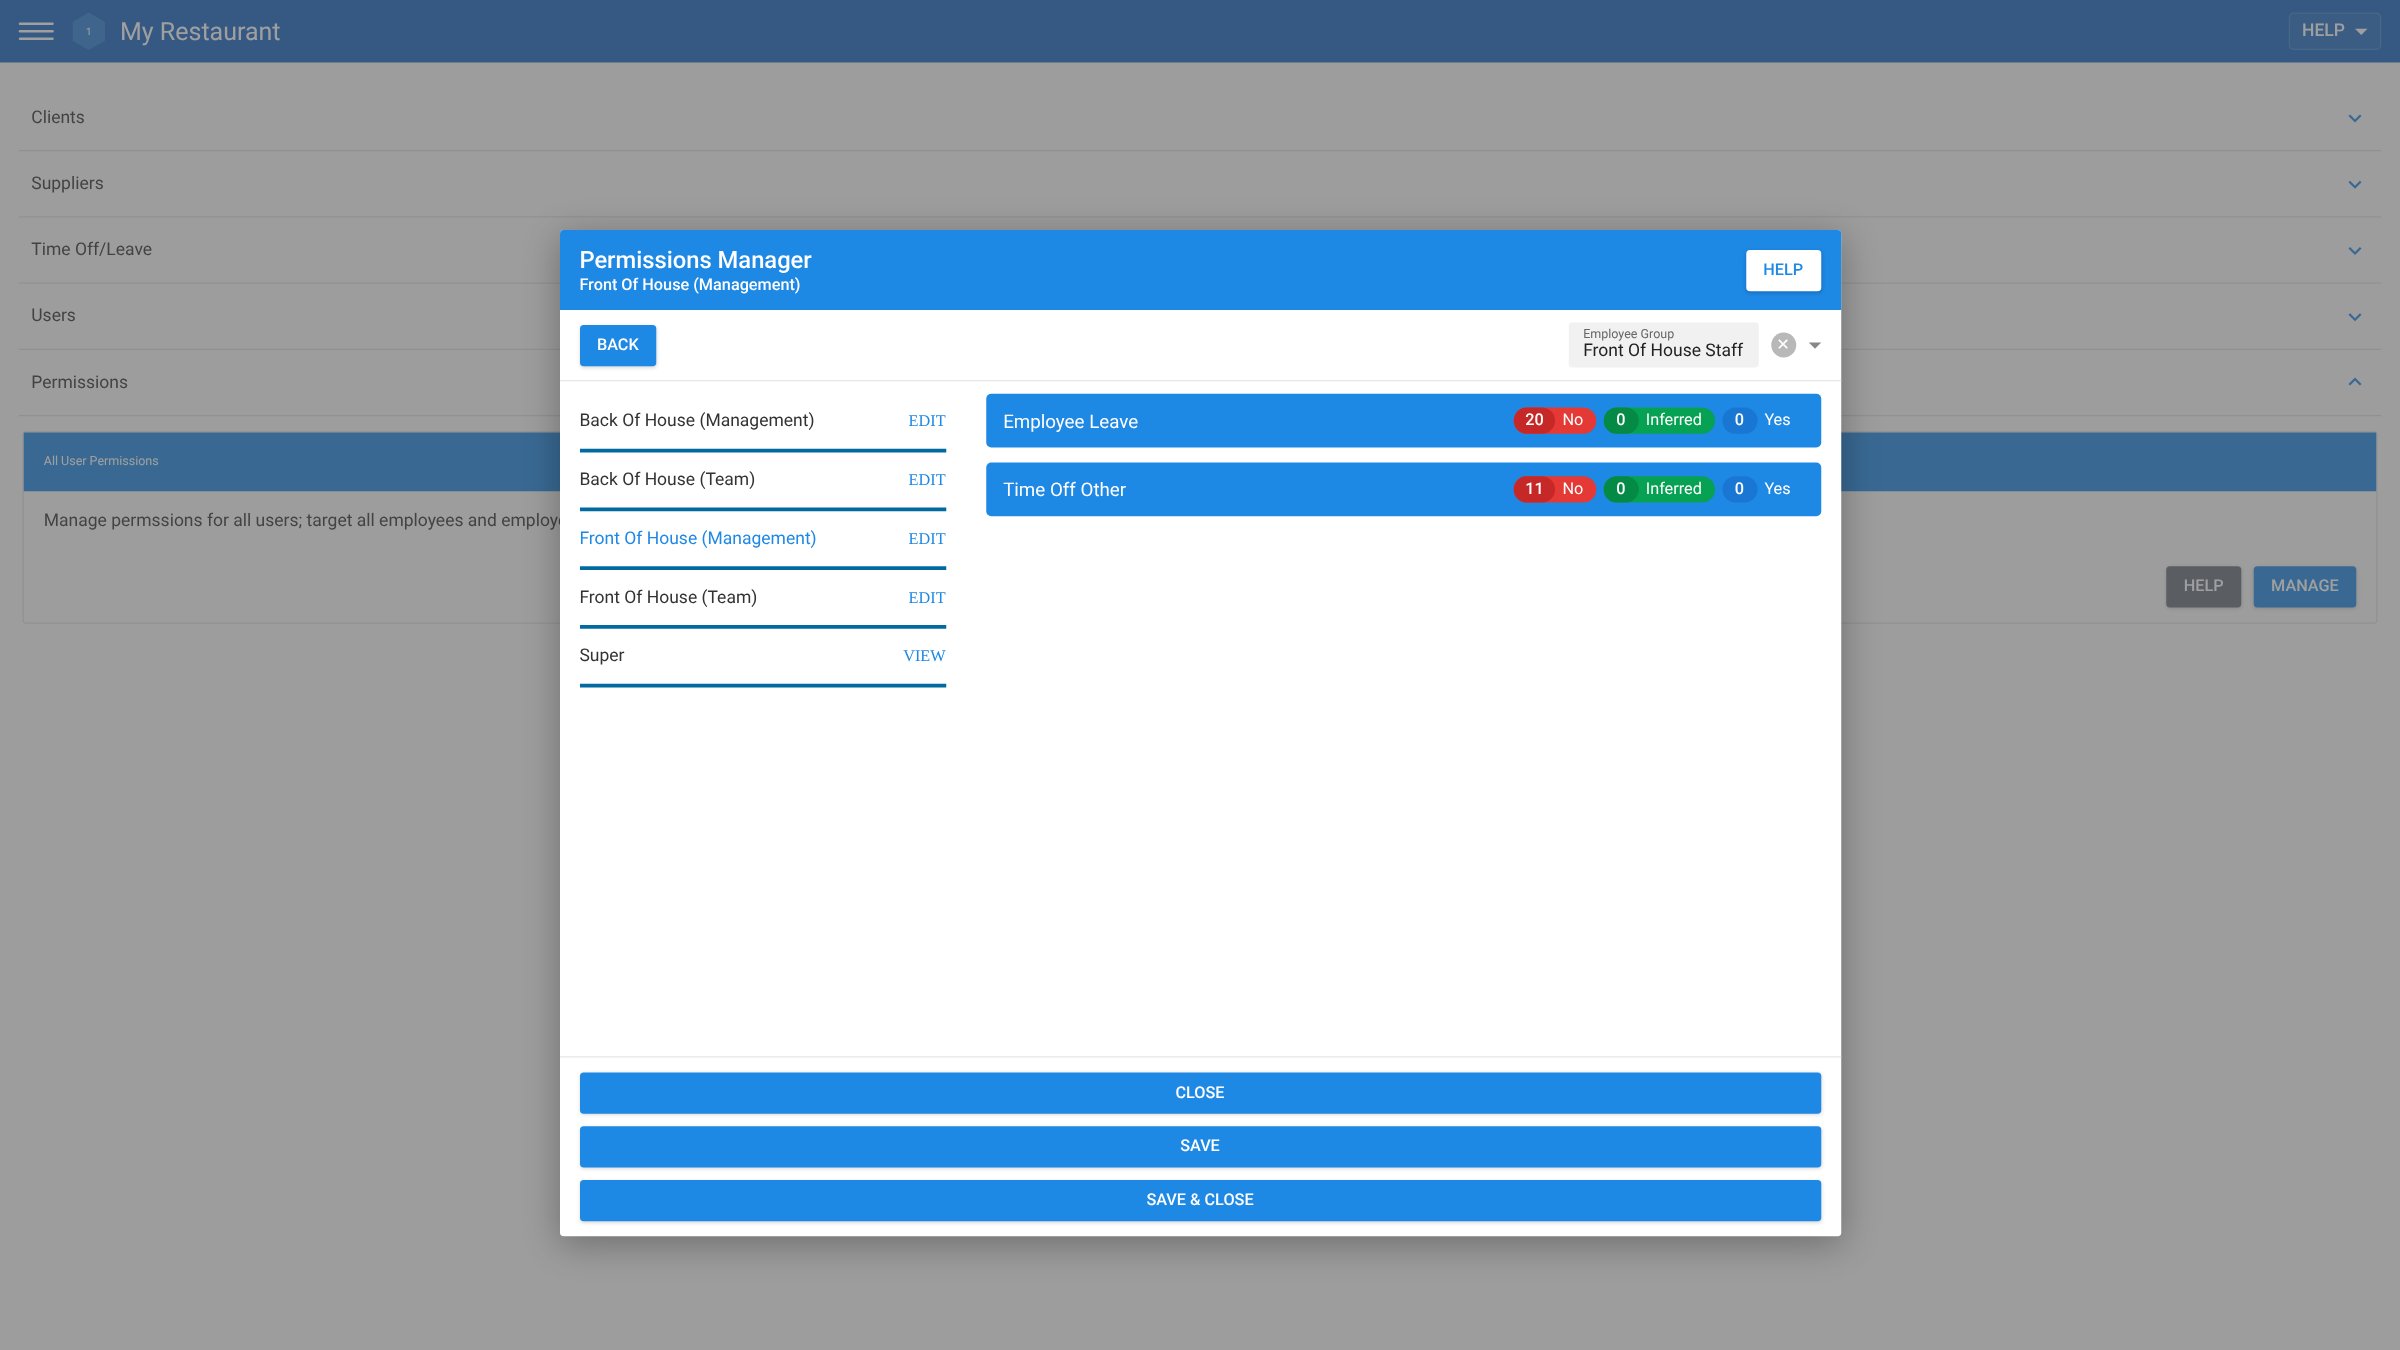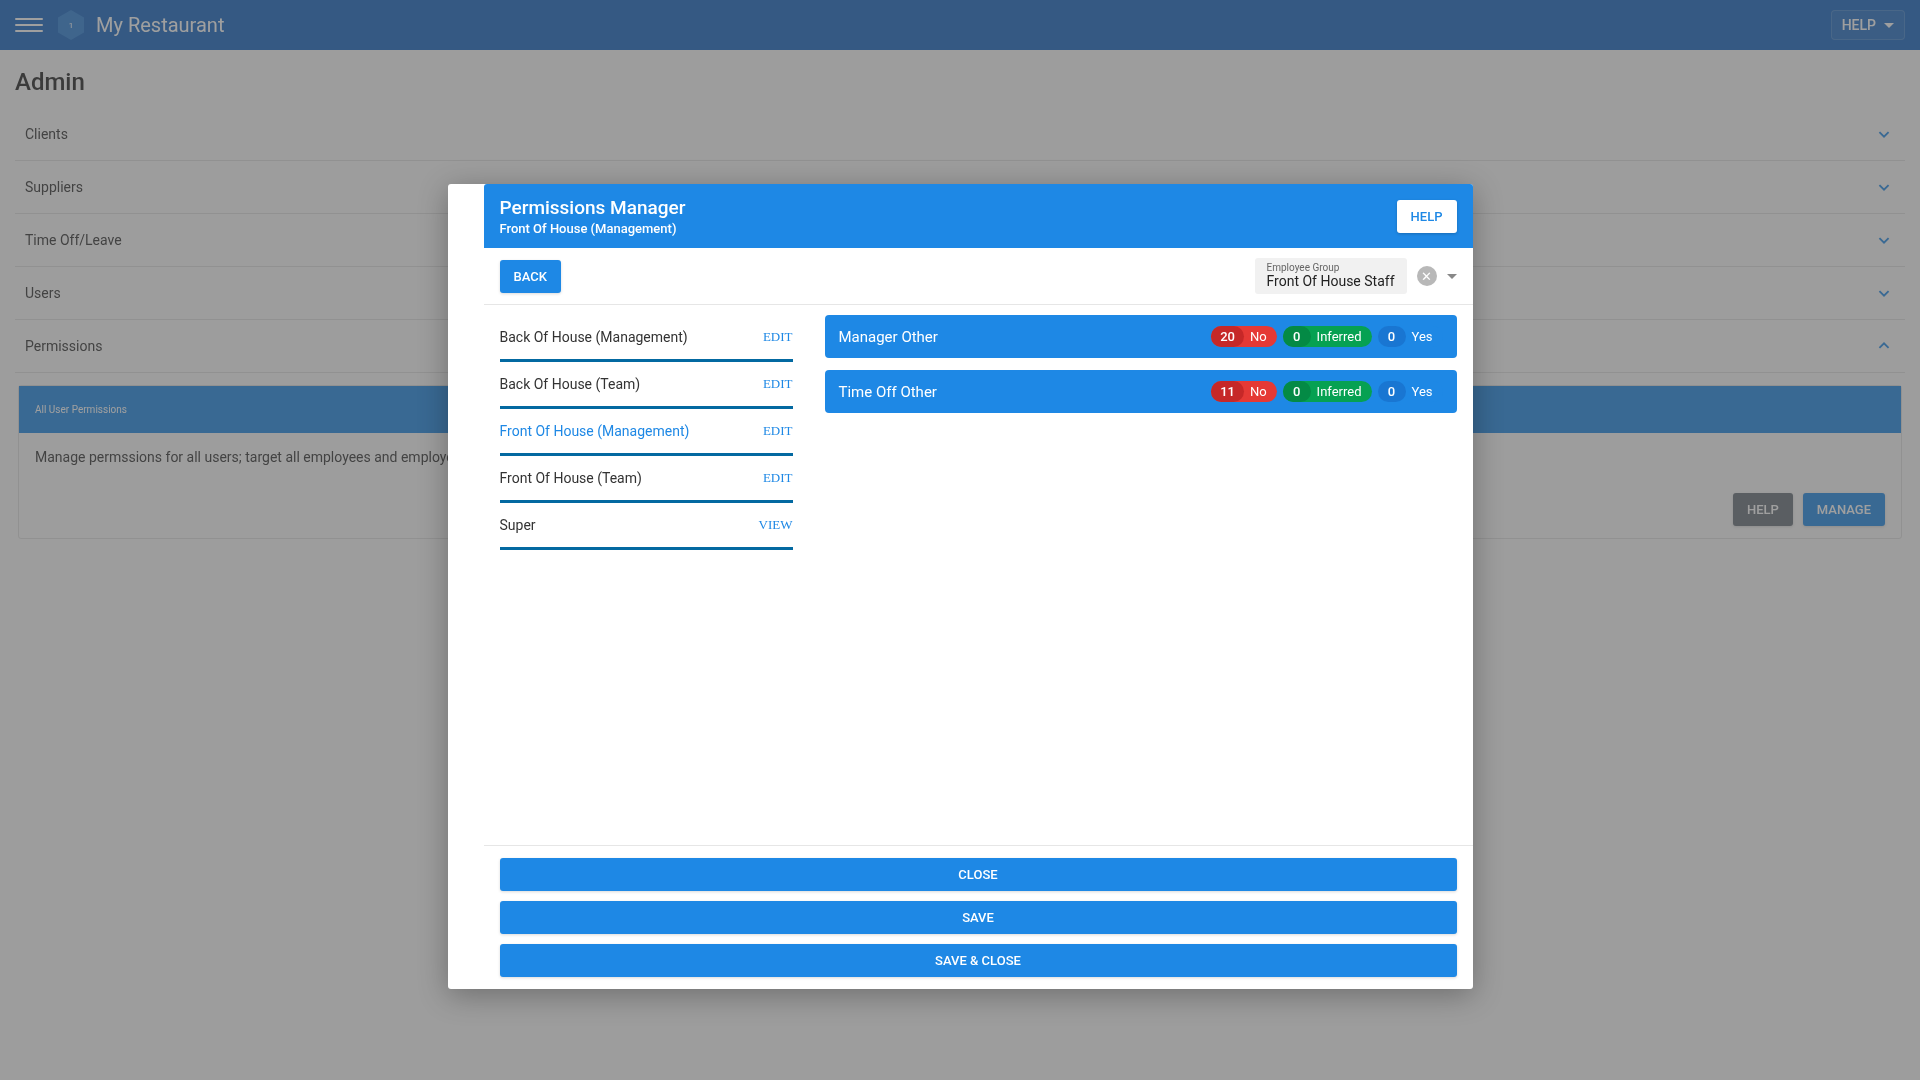--- a/index.html
+++ b/index.html
@@ -150,21 +150,20 @@
       justify-content: center;
     }
     .modal {
       width: 1025px;
       margin-top: 184px;
       background: #fff;
       border-radius: 3px;
       box-shadow: 0 6px 30px rgba(0,0,0,0.3);
       display: flex;
       flex-direction: column;
-      padding-left: 36px;
     }
     .modal-header {
       background: #1e88e5;
       color: #fff;
       padding: 12px 16px;
       display: flex;
       align-items: center;
       border-radius: 3px 3px 0 0;
     }
     .modal-header-left { flex: 1; }
@@ -303,21 +302,20 @@
       </svg>
   </div>
   <div class="app-title">My Restaurant</div>
   <div class="help-dropdown">
     <span>HELP</span>
     <span class="caret-down"></span>
   </div>
 </div>
 
 <div class="page-content">
-  <div class="page-title">Admin</div>
 
   <div class="accordion">
     <div class="accordion-item">
       <span>Clients</span>
       <svg class="chev" viewBox="0 0 24 24">
           <path d="M7 10l5 5 5-5" fill="none" stroke="#1e88e5" stroke-width="2"></path>
         </svg>
     </div>
     <div class="accordion-item">
       <span>Suppliers</span>
@@ -400,21 +398,21 @@
             <span class="name">Front Of House (Team)</span>
             <span class="act">EDIT</span>
           </div>
           <div class="role-row">
             <span class="name">Super</span>
             <span class="act">VIEW</span>
           </div>
         </div>
       <div class="detail-pane" id="detail-pane">
           <div class="perm-row">
-            <div class="perm-name">Manager Other</div>
+            <div class="perm-name">Employee Leave</div>
             <span class="chip chip-red">
               <span class="num">20</span>
               <span class="lbl">No</span>
             </span>
             <span class="chip chip-green">
               <span class="num">0</span>
               <span class="lbl">Inferred</span>
             </span>
             <span class="chip chip-blue">
               <span class="num">0</span>

